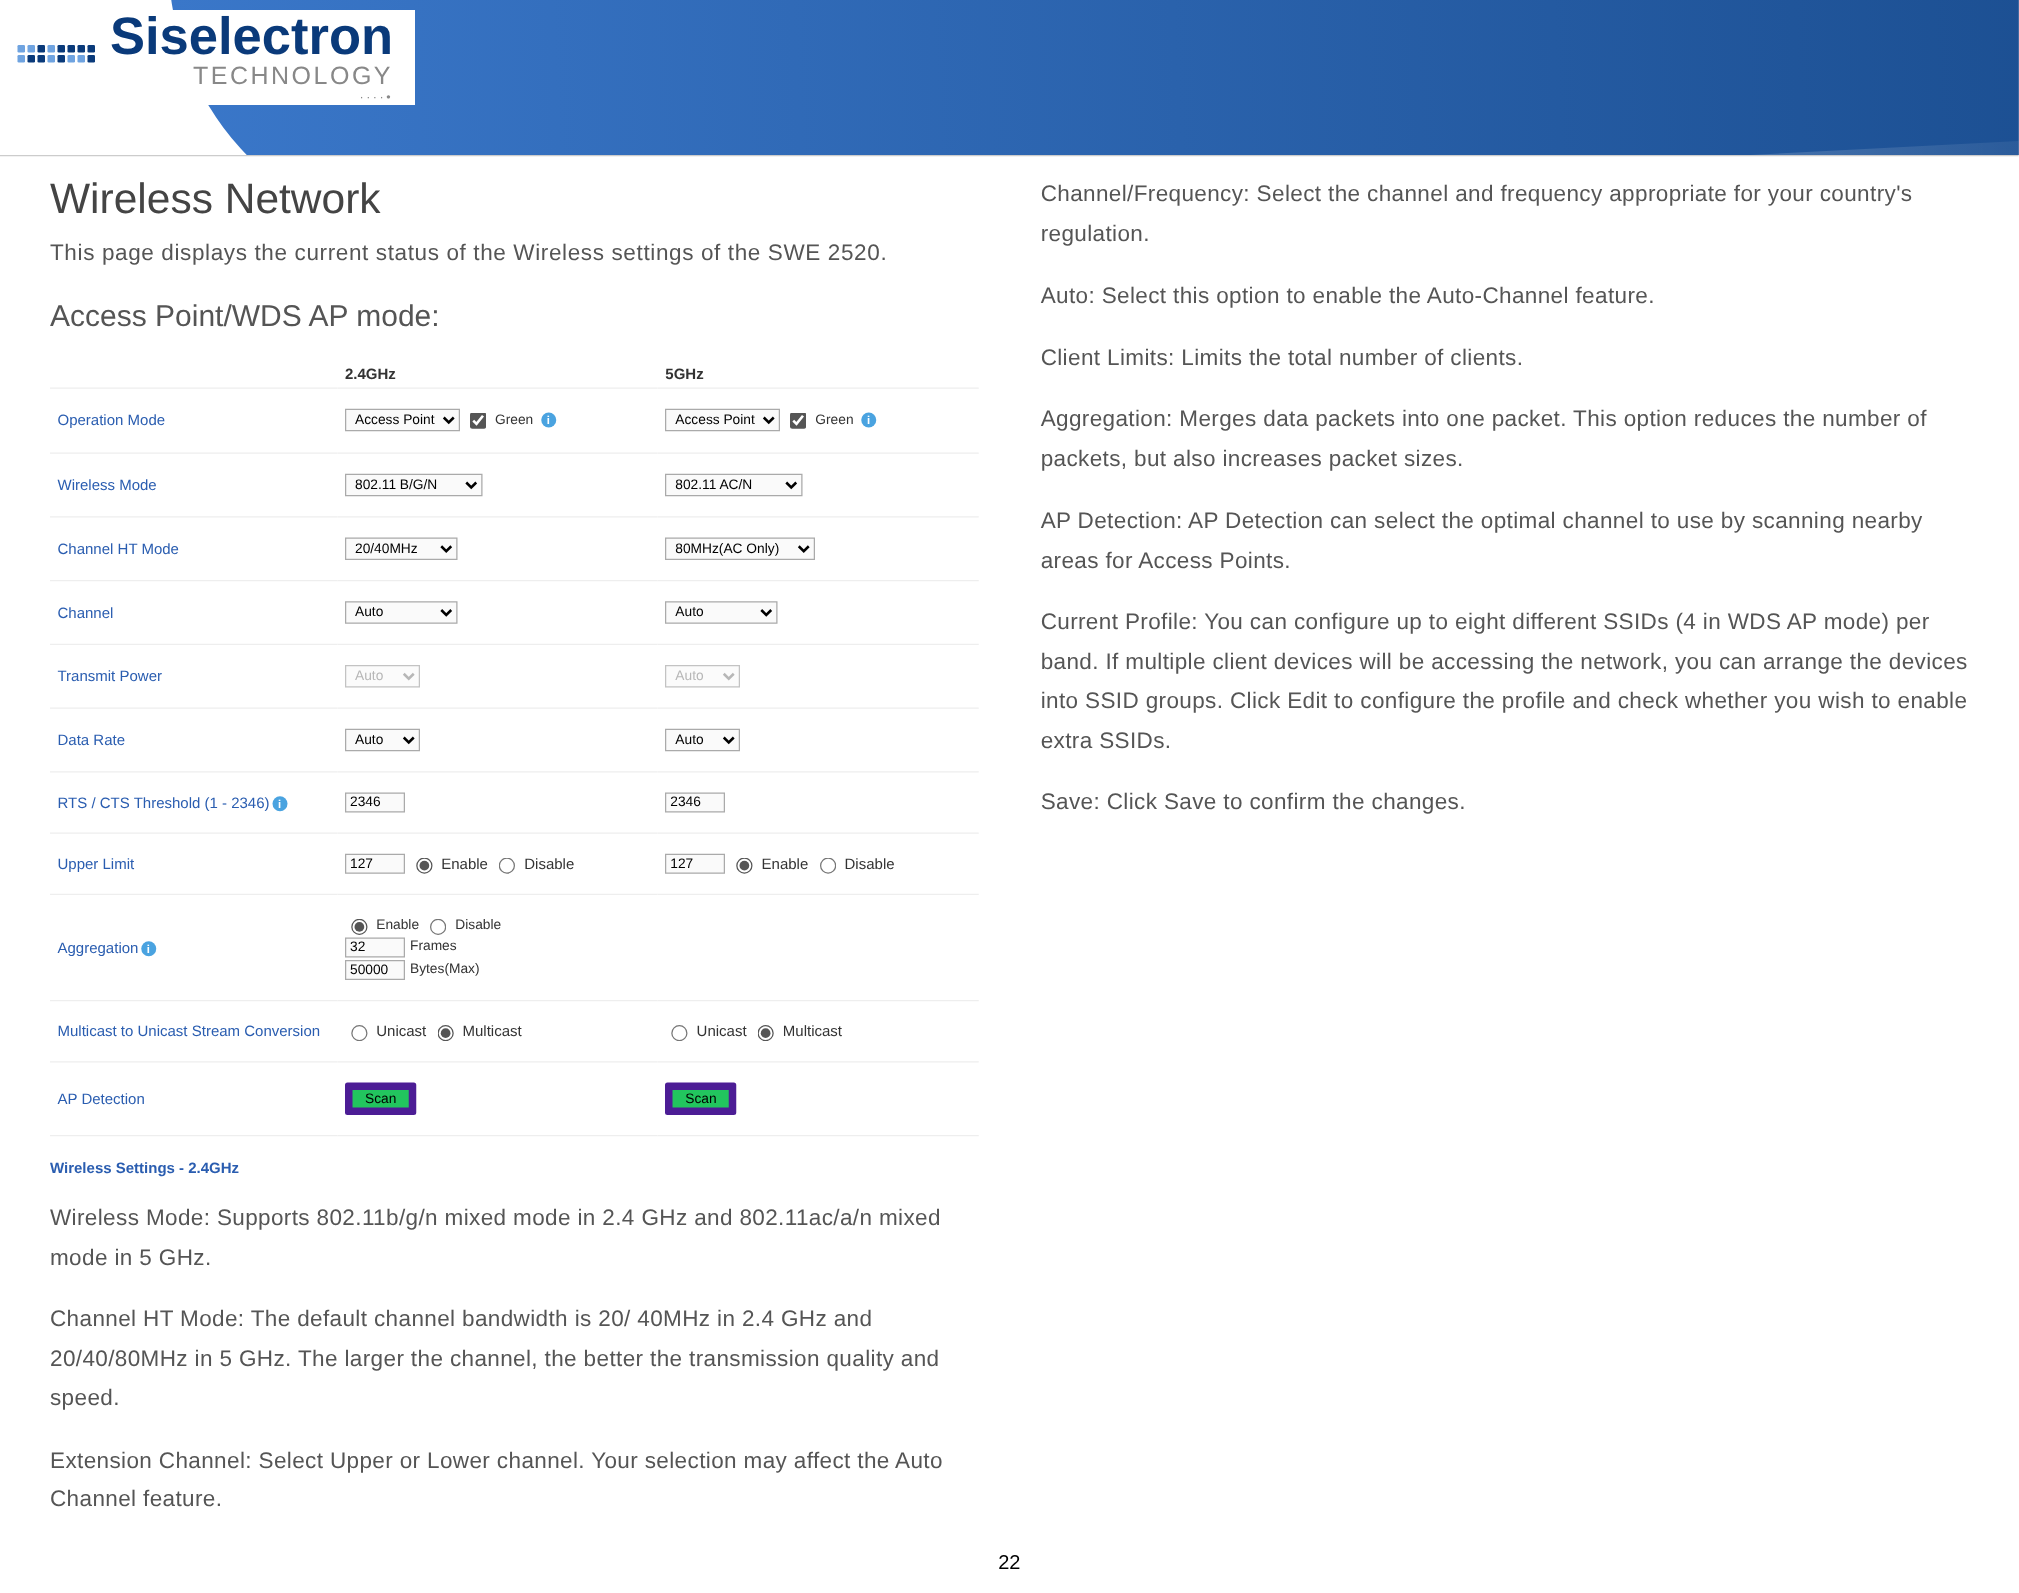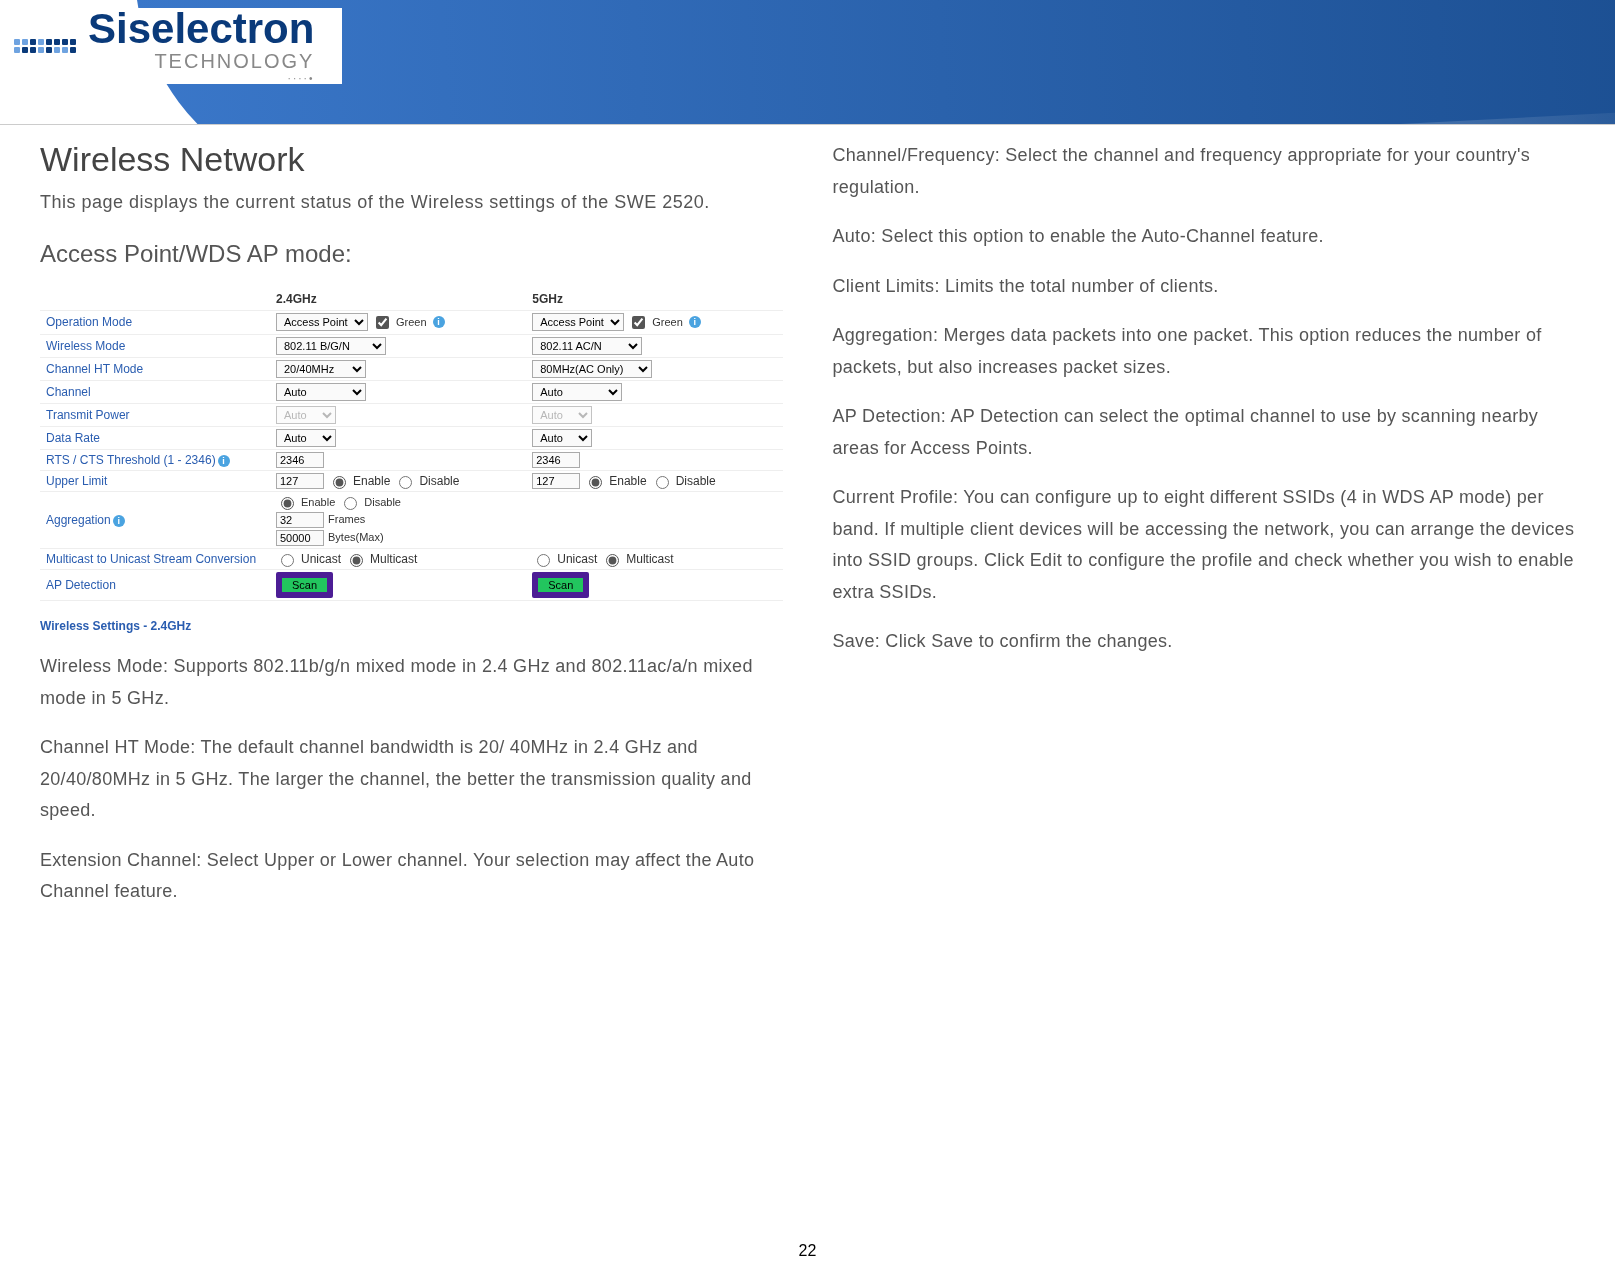--- a/index.html
+++ b/index.html
@@ -30,39 +30,39 @@
     border-radius: 0 0 0 280px;
     transform: rotate(-3deg);
   }
   .swoosh::after{
     content:"";
     position:absolute;
     bottom:-4px; left:-30px; right:0; height:16px;
     background:linear-gradient(to right, rgba(255,255,255,0.8), rgba(255,255,255,0));
     border-radius:0 0 0 280px;
   }
-  .logo { position: absolute; top: 8px; left: 10px; display: flex; align-items: center; background:#fff; padding-right:28px;}
+  .logo { position: absolute; top: 8px; left: 10px; display: flex; align-items: flex-start; background:#fff; padding-right:18px;}
   .logo-icon { width: 70px; height: 70px; margin-right: 8px; display:flex; flex-wrap:wrap; align-content:center; justify-content:center; }
   .dot { width:6px; height:6px; margin:1px; background:#0a3a7a; border-radius:1px; }
   .dot.light{ background:#6fa3e0;}
   .logo-text { font-size: 42px; font-weight: 700; color: #0a3a7a; line-height:1; }
   .logo-sub { font-size: 20px; color: #888; letter-spacing: 2px; text-align:right; }
   .logo-dots { text-align:right; font-size:10px; color:#888; letter-spacing:2px;}
   .content {
     display: flex;
     padding: 15px 40px 20px 40px;
     gap: 50px;
   }
   .col { flex: 1; }
   h1 { font-size: 34px; font-weight: 400; color: #444; margin: 0 0 8px 0; }
   .intro { font-size: 18px; color: #555; line-height: 1.7; letter-spacing: 0.5px; margin-bottom: 22px; }
   h2 { font-size: 24px; font-weight: 400; color: #555; margin: 0 0 20px 0; }
   .tbl { width: 100%; font-size: 12px; border-collapse: collapse; color:#333; }
   .tbl th { text-align: left; font-weight: 700; padding: 4px 6px; }
-  .tbl td { padding: 2px 6px; vertical-align: middle; }
+  .tbl td { padding: 16px 6px; vertical-align: middle; }
   .tbl tr { border-bottom: 1px solid #eee; }
   .lbl { color: #2a5db0; width: 230px; }
   select, input[type=text] { font-size: 11px; border: 1px solid #aaa; background: #fafafa; padding: 1px 3px; }
   select { min-width: 90px; }
   input[type=text] { width: 48px; }
   .btn { font-size: 11px; border: 6px solid #4c1d95; background: #22c55e; padding: 1px 10px; border-radius:2px; }
   .info-icon { display:inline-block; width:12px; height:12px; border-radius:50%; background:#4aa3e0; color:#fff; font-size:9px; text-align:center; line-height:12px; font-weight:bold; margin-left:2px;}
   .sub-head { font-size: 12px; color: #2a5db0; margin-top: 18px; font-weight: bold; }
   .para { font-size: 18px; color: #555; line-height: 1.75; margin-top: 18px; letter-spacing: 0.3px; }
   .page-num { position: absolute; bottom: 14px; width: 100%; text-align: center; font-size: 16px; color: #000000; }

